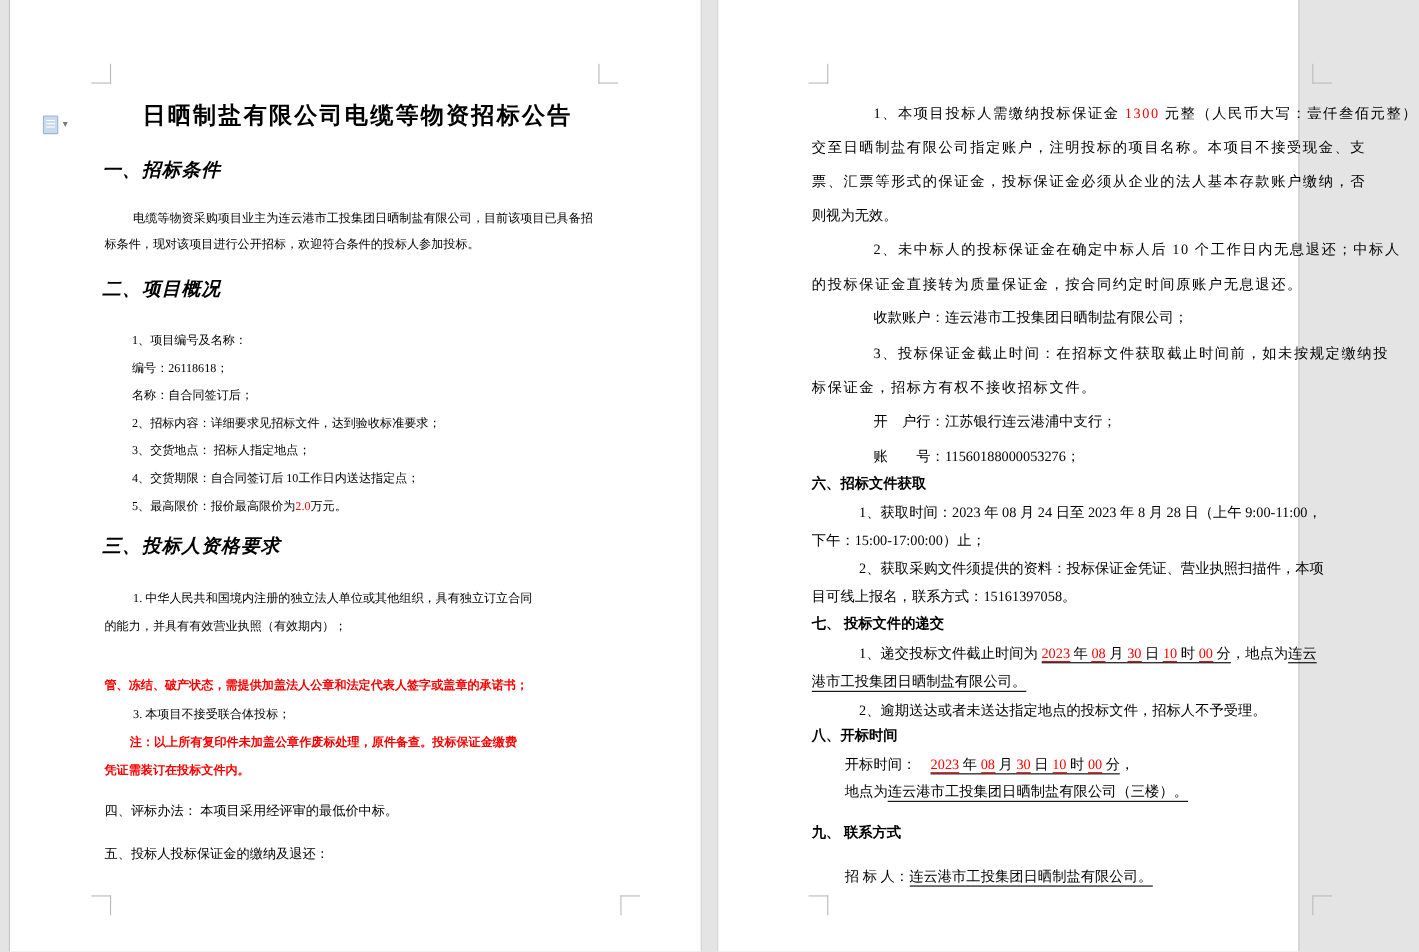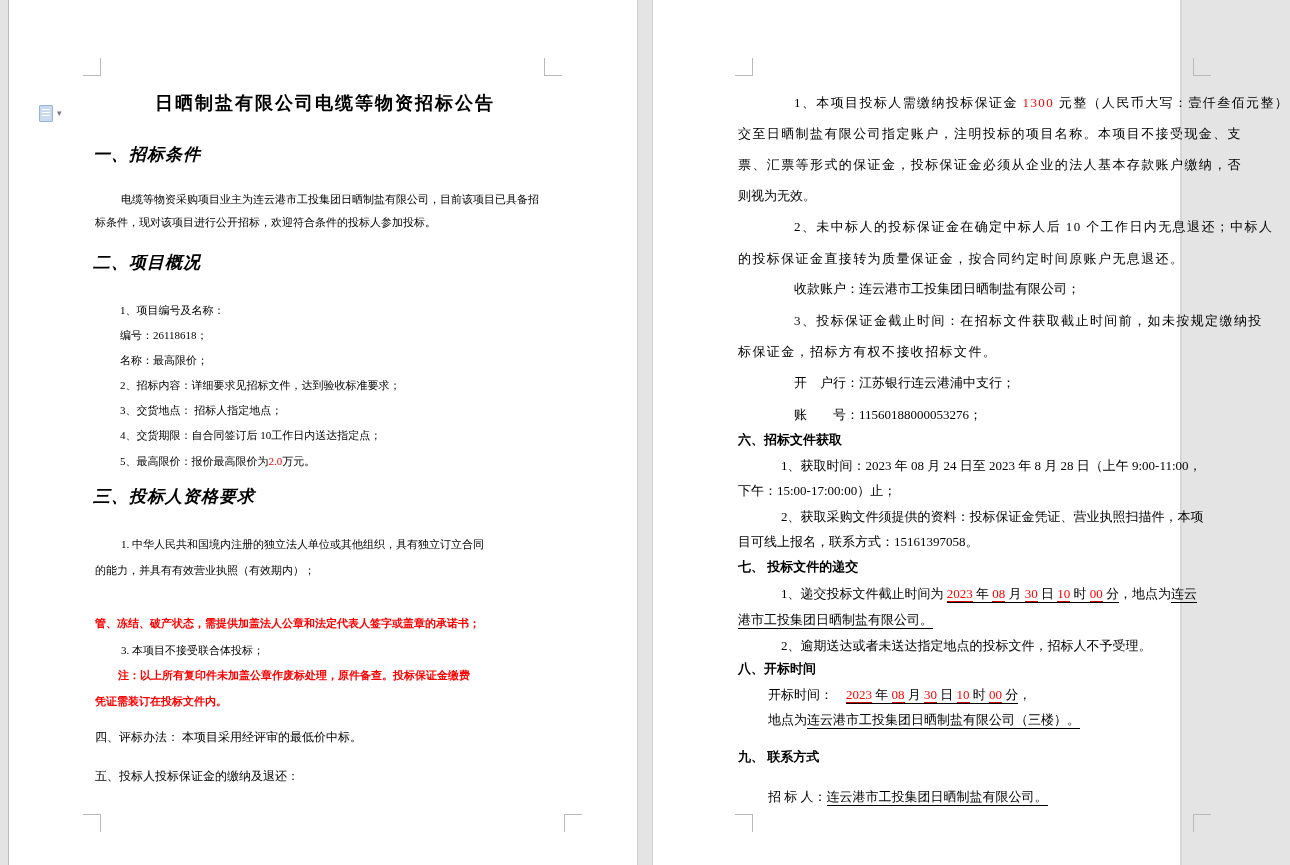--- a/index.html
+++ b/index.html
@@ -19,21 +19,21 @@
   
   .crop { position:absolute; width:18px; height:18px; }
   .crop.tl { border-right:1px solid #b9b9b9; border-bottom:1px solid #b9b9b9; }
   .crop.tr { border-left:1px solid #b9b9b9; border-bottom:1px solid #b9b9b9; }
   .crop.bl { border-right:1px solid #b9b9b9; border-top:1px solid #b9b9b9; }
   .crop.br { border-left:1px solid #b9b9b9; border-top:1px solid #b9b9b9; }
 
   .ln { position:absolute; white-space:nowrap; font-size:11px; line-height:14px; }
   #page2 .ln { font-size:13px; line-height:16px; }
   .title {
-    position:absolute; text-align:center; font-weight:bold; font-size:18px;
+    position:absolute; text-align:center; font-weight:bold; font-size:21px;
     letter-spacing:2px; white-space:nowrap;
     font-family:"Liberation Serif","DejaVu Serif",serif;
   }
   .h1 { font-size:17px !important; font-weight:bold; letter-spacing:1px;font-style:italic; }
   .h2 { font-size:13px !important; font-weight:bold; }
   .red { color:#fe0000; }
   .redbold { color:#fe0000; font-weight:bold; }
   .j { letter-spacing:1.4px; }
   .u { border-bottom:1px solid #000; padding-bottom:1px; }
   .u .red { border-bottom:1px solid #cc0000; margin-bottom:-1px; }
@@ -71,21 +71,21 @@
 
   <div class="title" style="left:84px;top:91px;width:464px">日晒制盐有限公司电缆等物资招标公告</div>
 
   <div class="ln h1" style="left:84px;top:148px">一、招标条件</div>
   <div class="ln" style="left:112px;top:192px">电缆等物资采购项目业主为连云港市工投集团日晒制盐有限公司，目前该项目已具备招</div>
   <div class="ln" style="left:86px;top:215px">标条件，现对该项目进行公开招标，欢迎符合条件的投标人参加投标。</div>
 
   <div class="ln h1" style="left:84px;top:256px">二、项目概况</div>
   <div class="ln" style="left:111px;top:303px">1、项目编号及名称：</div>
   <div class="ln" style="left:111px;top:328px">编号：26118618；</div>
-  <div class="ln" style="left:111px;top:353px">名称：最高限价；</div>
+  <div class="ln" style="left:111px;top:353px">名称：自合同签订后；</div>
   <div class="ln" style="left:111px;top:378px">2、招标内容：详细要求见招标文件，达到验收标准要求；</div>
   <div class="ln" style="left:111px;top:403px">3、交货地点： 招标人指定地点；</div>
   <div class="ln" style="left:111px;top:428px">4、交货期限：自合同签订后 10工作日内送达指定点；</div>
   <div class="ln" style="left:111px;top:454px">
     <span>5、最高限价：报价最高限价为</span><span class="red">2.0</span><span>万元。</span>
   </div>
 
   <div class="ln h1" style="left:84px;top:490px">三、投标人资格要求</div>
   <div class="ln" style="left:112px;top:537px">1. 中华人民共和国境内注册的独立法人单位或其他组织，具有独立订立合同</div>
   <div class="ln" style="left:86px;top:563px">的能力，并具有有效营业执照（有效期内）；</div>

